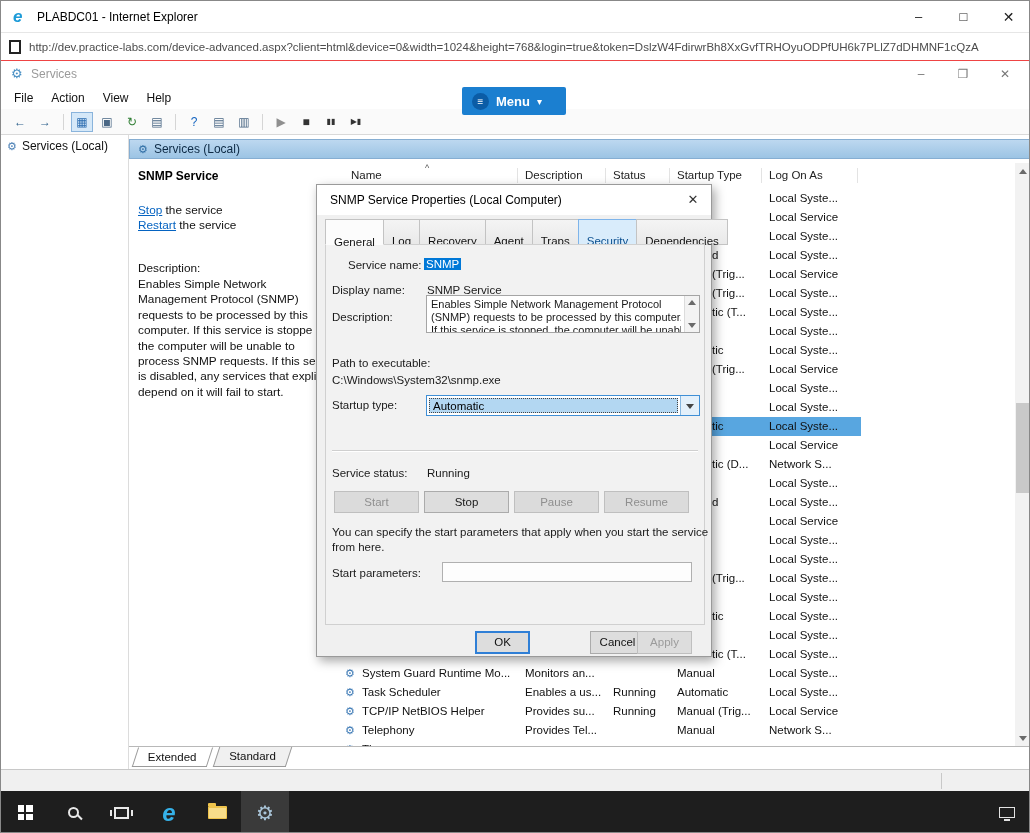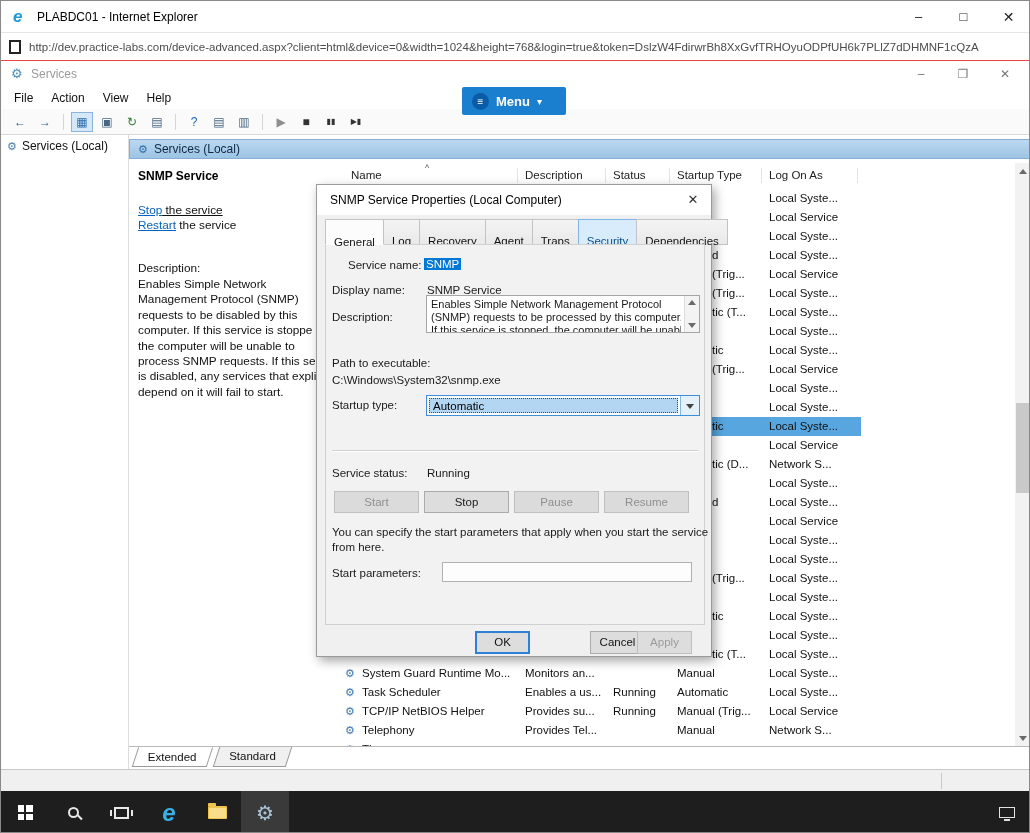--- a/index.html
+++ b/index.html
@@ -202,31 +202,31 @@
     </div>
   </div>
 
   <div class="content-header">
     <span class="ch-gear">⚙</span>
     <span>Services (Local)</span>
   </div>
 
   <div class="desc-panel">
     <div class="dp-title">SNMP Service</div>
-    <div class="dp-link-row" style="top:44px;text-decoration:underline;">
+    <div class="dp-link-row" style="top:44px;">
       <span class="dp-link">Stop</span><span> the service</span>
     </div>
     <div class="dp-link-row" style="top:59px;text-align:center;">
       <span class="dp-link">Restart</span><span> the service</span>
     </div>
     <div class="dp-desc-label">Description:</div>
     <div class="dp-desc">
         <div>Enables Simple Network</div>
         <div>Management Protocol (SNMP)</div>
-        <div>requests to be disabled by this</div>
+        <div>requests to be processed by this</div>
         <div>computer. If this service is stoppe</div>
         <div>the computer will be unable to</div>
         <div>process SNMP requests. If this ser</div>
         <div>is disabled, any services that expli</div>
         <div>depend on it will fail to start.</div>
       </div>
   </div>
 
   <div class="list-header">
     <span class="h-sort" style="left:84px;">^</span>

